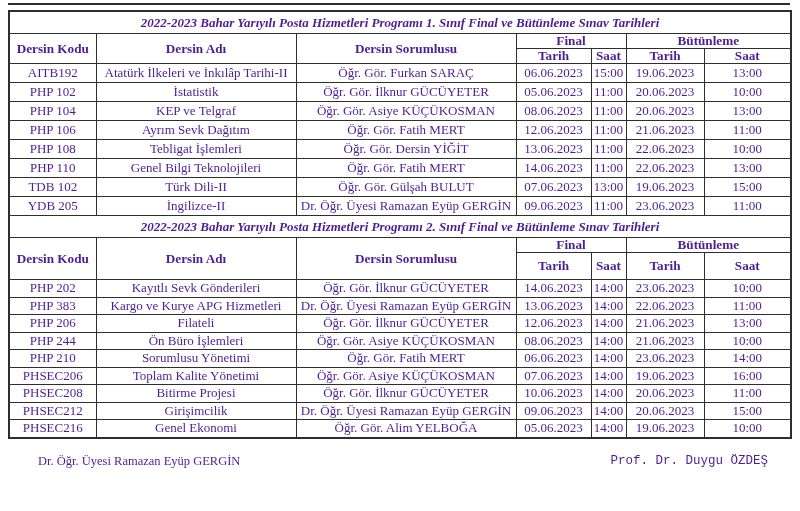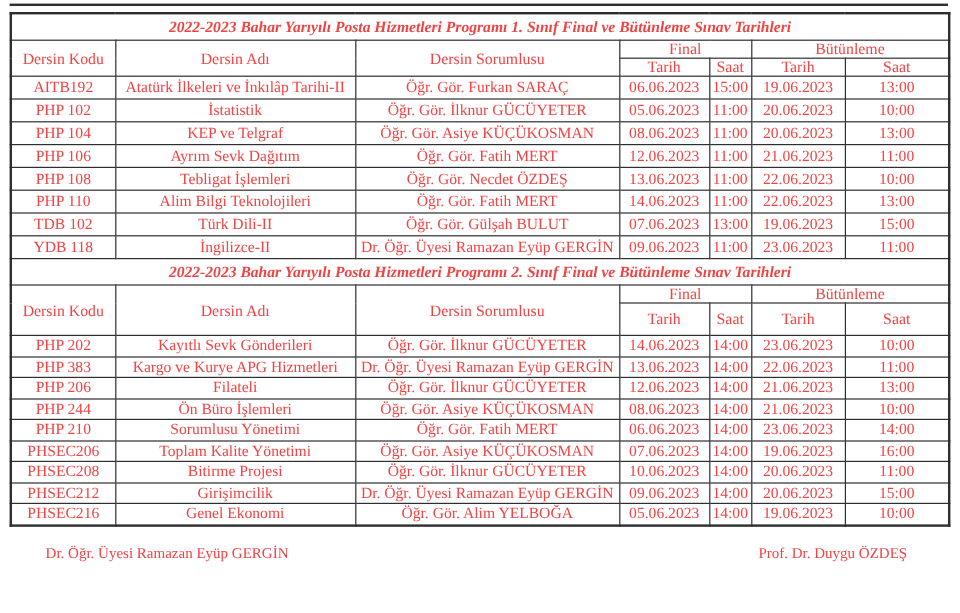--- a/index.html
+++ b/index.html
@@ -1,21 +1,21 @@
 <!DOCTYPE html>
 <html><head>
 <meta charset="utf-8">
 <style>
   html,body{margin:0;padding:0;background:#ffffff;}
   .sheet{
     position:relative;
     width:800px;height:511px;
     background:#ffffff;
     font-family:"Liberation Serif","DejaVu Serif",serif;
-    color:#ef4444;
+    color:#4c1d95;
     overflow:hidden;
   }
   .top-line{
     position:absolute;left:8px;top:3px;width:782px;height:0;
     border-top:2px solid #2e2e2e;
   }
   table.sched{
     position:absolute;left:8px;top:10px;width:782px;
     border-collapse:collapse;table-layout:fixed;
     border:2px solid #2e2e2e;
@@ -32,33 +32,33 @@
     text-align:center;vertical-align:middle;
     font-size:13px;line-height:1.05;
     padding:0 2px;
     overflow:hidden;white-space:nowrap;
   }
   .title-cell{
     height:21px;
     font-weight:bold;font-style:italic;
     font-size:14.6px;
   }
-  table.sched th{font-weight:normal;font-size:13.2px;margin-top:28px;}
+  table.sched th{font-weight:bold;font-size:13.2px;margin-top:28px;}
   tr.hrow1 th{height:14px;}
   tr.hrow2.s1 th{height:14px;}
   tr.hrow2.s2 th{height:26px;}
   tbody.rows1 td{height:18px;text-align:center;}
   tbody.rows2 td{height:16.5px;}
   .signatures{
     position:absolute;left:8px;top:454px;width:782px;
     display:flex;justify-content:space-between;
   }
   .sig{text-align:center;font-size:12.5px;}
   .sig.left{margin-left:30px;}
-  .sig.right{margin-right:34px;}
+  .sig.right{margin-right:22px;font-family:Liberation Mono, monospace;}
   .sig .sig-title{margin-top:15px;}
 </style>
 </head>
 <body>
 
 <div class="sheet">
 
   <div class="top-line"></div>
 
   <table class="sched">
@@ -123,46 +123,46 @@
           <td>Ayrım Sevk Dağıtım</td>
           <td>Öğr. Gör. Fatih MERT</td>
           <td>12.06.2023</td>
           <td>11:00</td>
           <td>21.06.2023</td>
           <td>11:00</td>
         </tr>
         <tr>
           <td>PHP 108</td>
           <td>Tebligat İşlemleri</td>
-          <td>Öğr. Gör. Necdet ÖZDEŞ</td>
+          <td>Öğr. Gör. Dersin YİĞİT</td>
           <td>13.06.2023</td>
           <td>11:00</td>
           <td>22.06.2023</td>
           <td>10:00</td>
         </tr>
         <tr>
           <td>PHP 110</td>
-          <td>Alim Bilgi Teknolojileri</td>
+          <td>Genel Bilgi Teknolojileri</td>
           <td>Öğr. Gör. Fatih MERT</td>
           <td>14.06.2023</td>
           <td>11:00</td>
           <td>22.06.2023</td>
           <td>13:00</td>
         </tr>
         <tr>
           <td>TDB 102</td>
           <td>Türk Dili-II</td>
           <td>Öğr. Gör. Gülşah BULUT</td>
           <td>07.06.2023</td>
           <td>13:00</td>
           <td>19.06.2023</td>
           <td>15:00</td>
         </tr>
         <tr>
-          <td>YDB 118</td>
+          <td>YDB 205</td>
           <td>İngilizce-II</td>
           <td>Dr. Öğr. Üyesi Ramazan Eyüp GERGİN</td>
           <td>09.06.2023</td>
           <td>11:00</td>
           <td>23.06.2023</td>
           <td>11:00</td>
         </tr>
       </tbody>
 
     <tbody>

